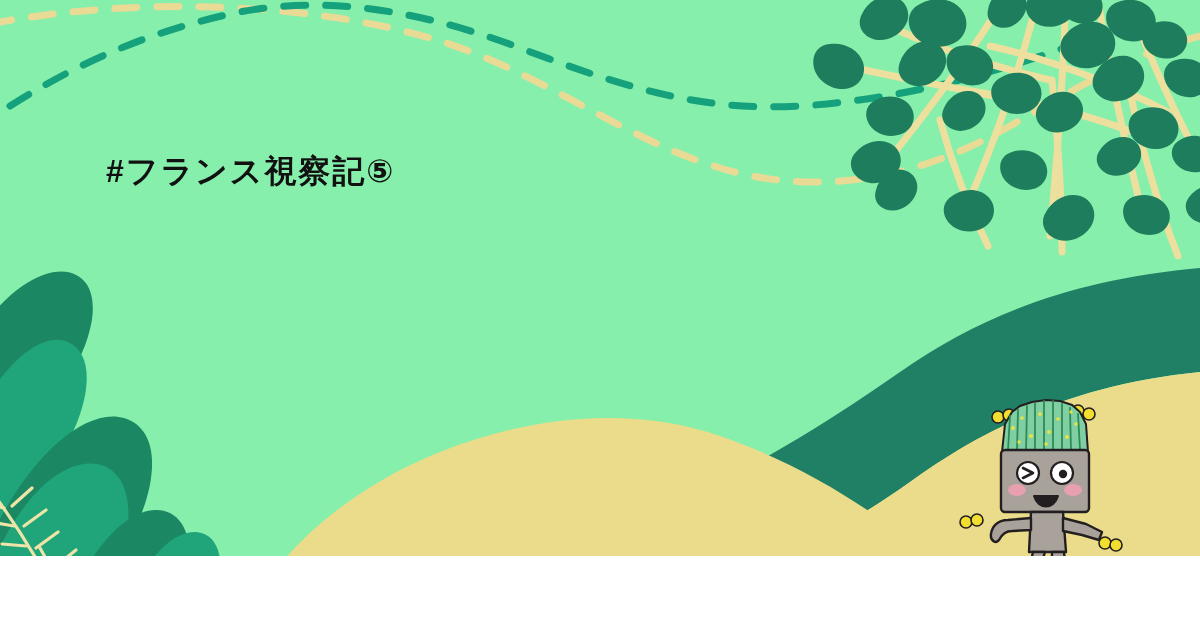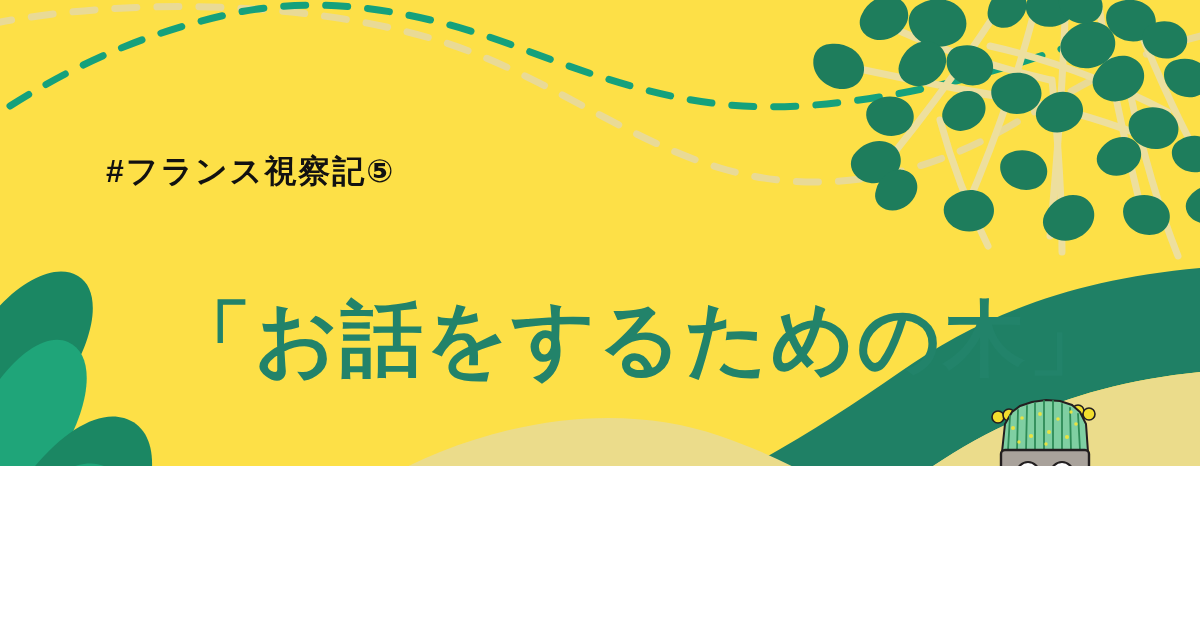--- a/index.html
+++ b/index.html
@@ -4,23 +4,23 @@
 <title>フランス視察記⑤</title>
 <style>
   html, body {
     margin: 0;
     padding: 0;
     background: #ffffff;
   }
   #stage {
     position: relative;
     width: 1200px;
-    height: 466px;
+    height: 556px;
     overflow: hidden;
-    background: #fde047;
+    background: #86efac;
     font-family: "Liberation Sans", "DejaVu Sans", sans-serif;
   }
   #art {
     position: absolute;
     inset: 0;
     width: 1200px;
     height: 628px;
     display: block;
   }
   .text-layer {
@@ -227,16 +227,15 @@
 
         <path d="M1033,552 L1045,552 L1038,575 L1026,580 L1022,572 L1030,566 Z" fill="#A9A29B" stroke="#231F20" stroke-width="2.4" stroke-linejoin="round"></path>
         <path d="M1052,552 L1064,552 L1066,574 L1071,582 L1058,584 L1052,572 Z" fill="#A9A29B" stroke="#231F20" stroke-width="2.4" stroke-linejoin="round"></path>
       </g>
 
     </g>
   </svg>
 
   <div class="text-layer">
     <div id="hashtag">#フランス視察記⑤</div>
-    <h1 id="headline">「お話をするための木」</h1>
   </div>
 
 </div>
 
 </body></html>

